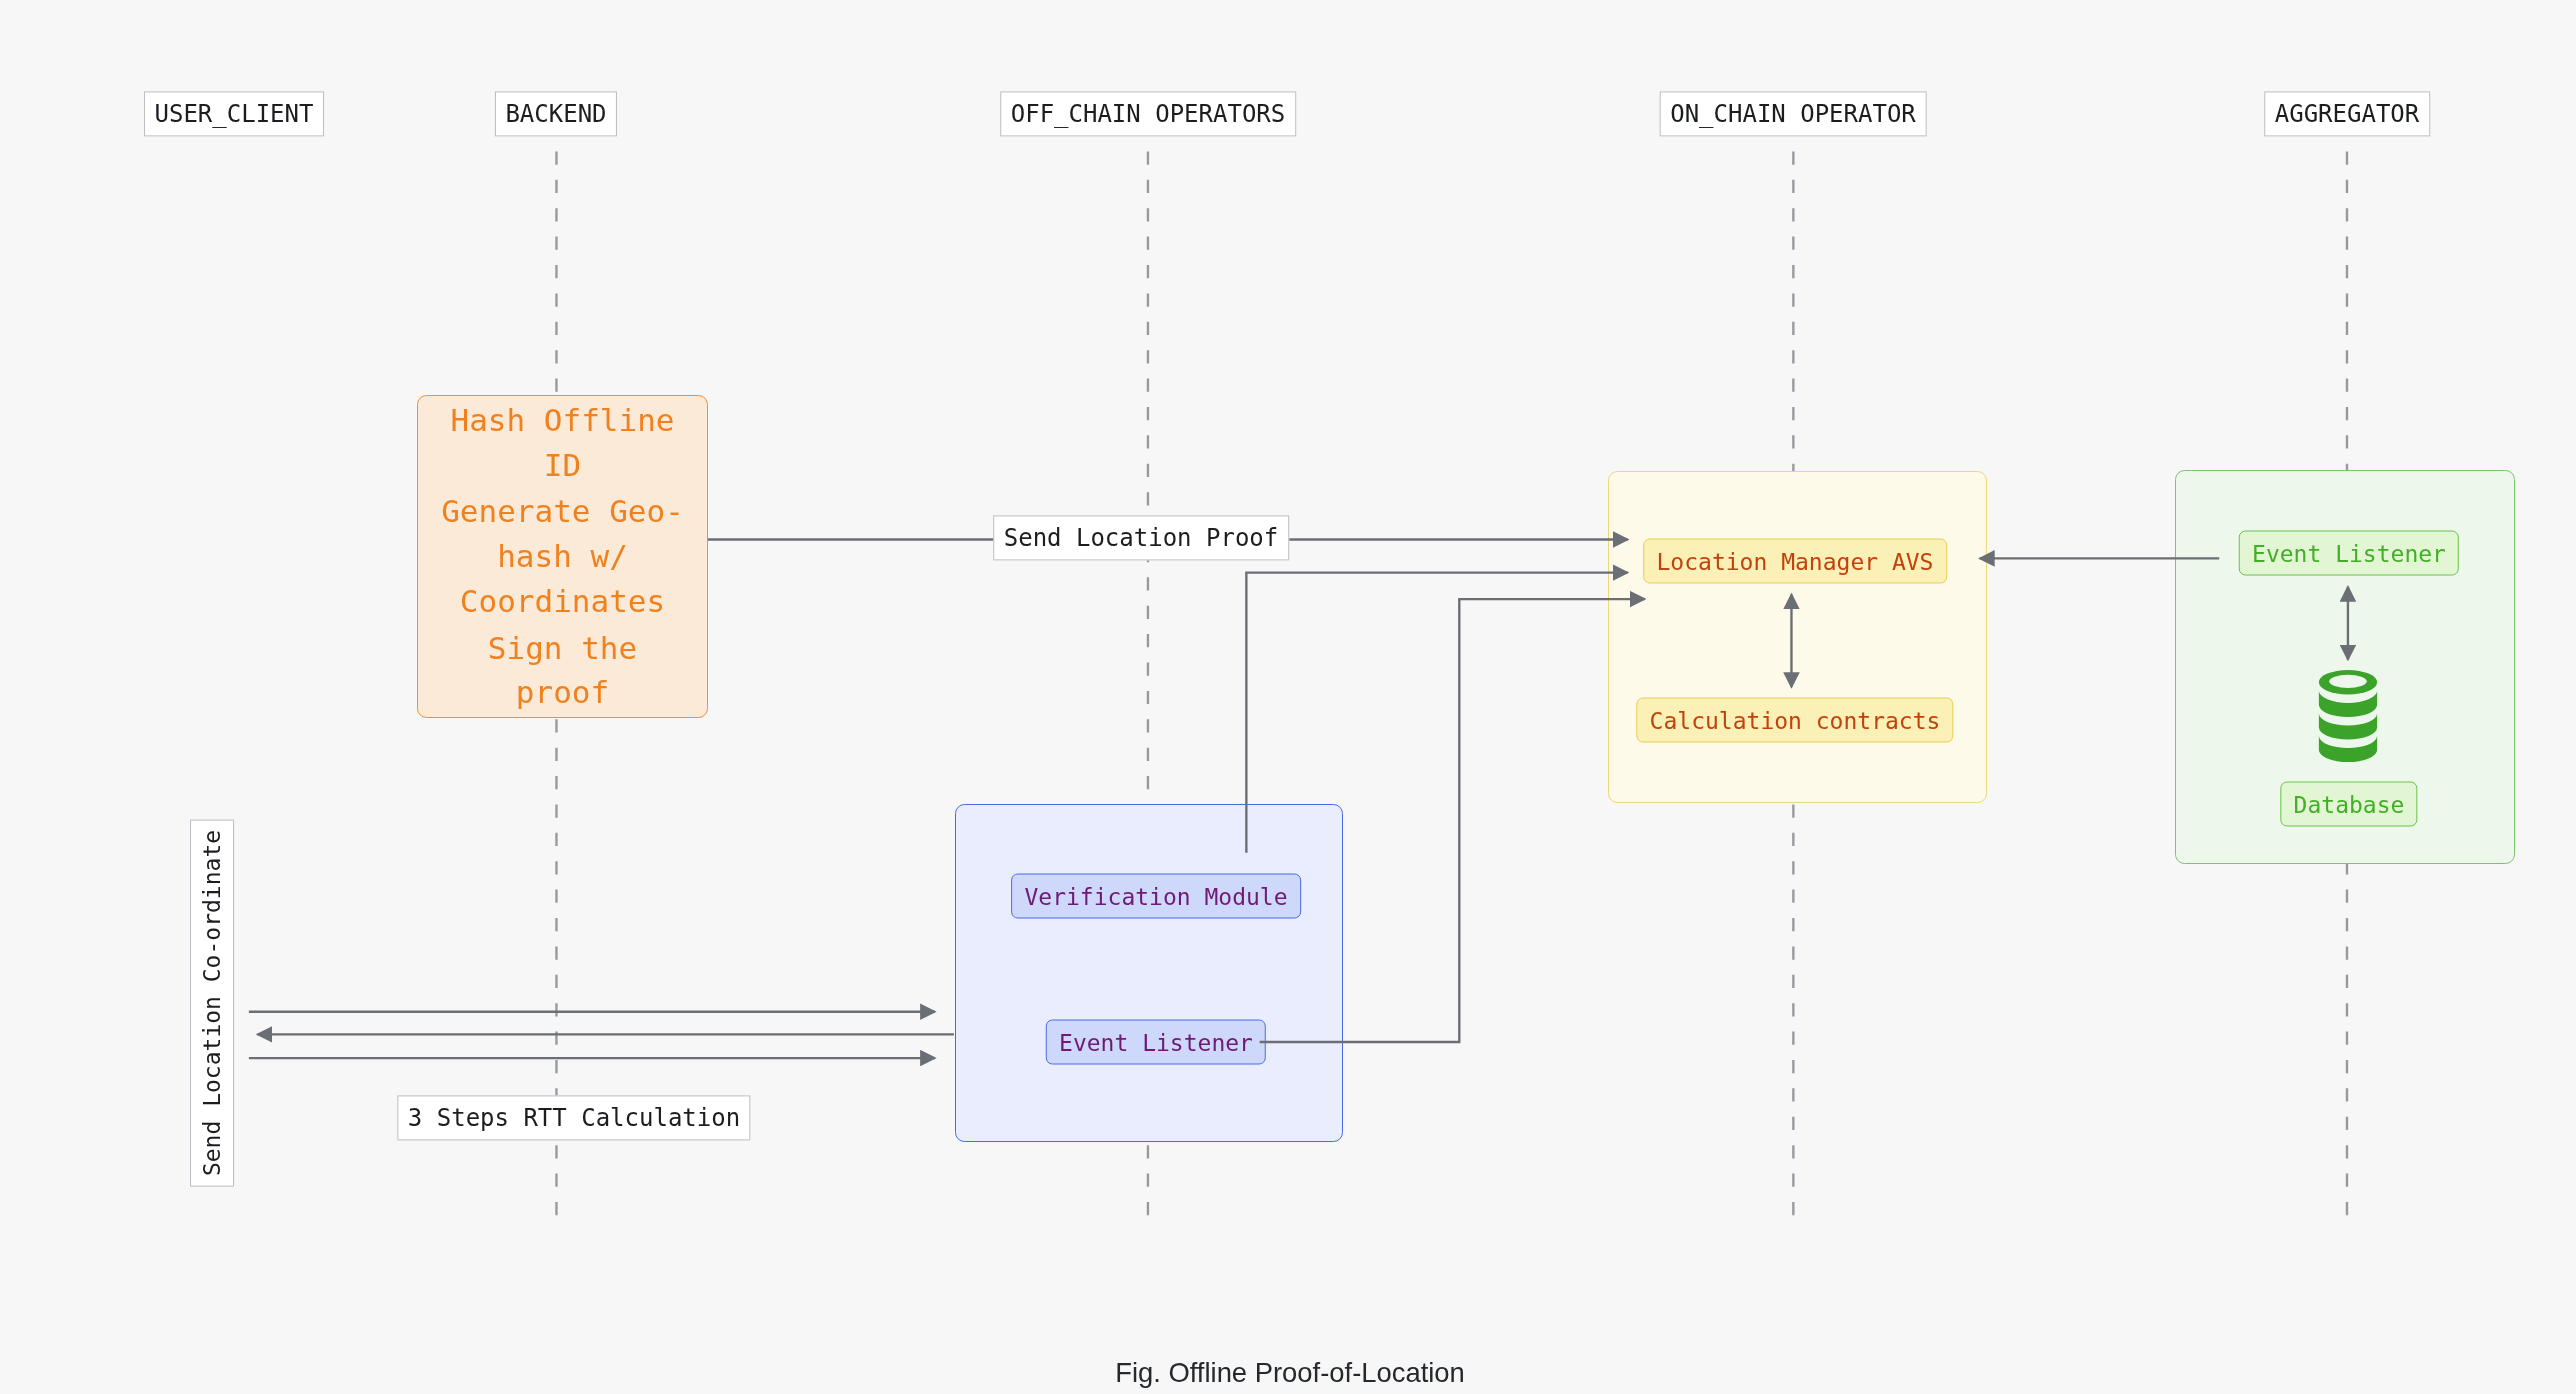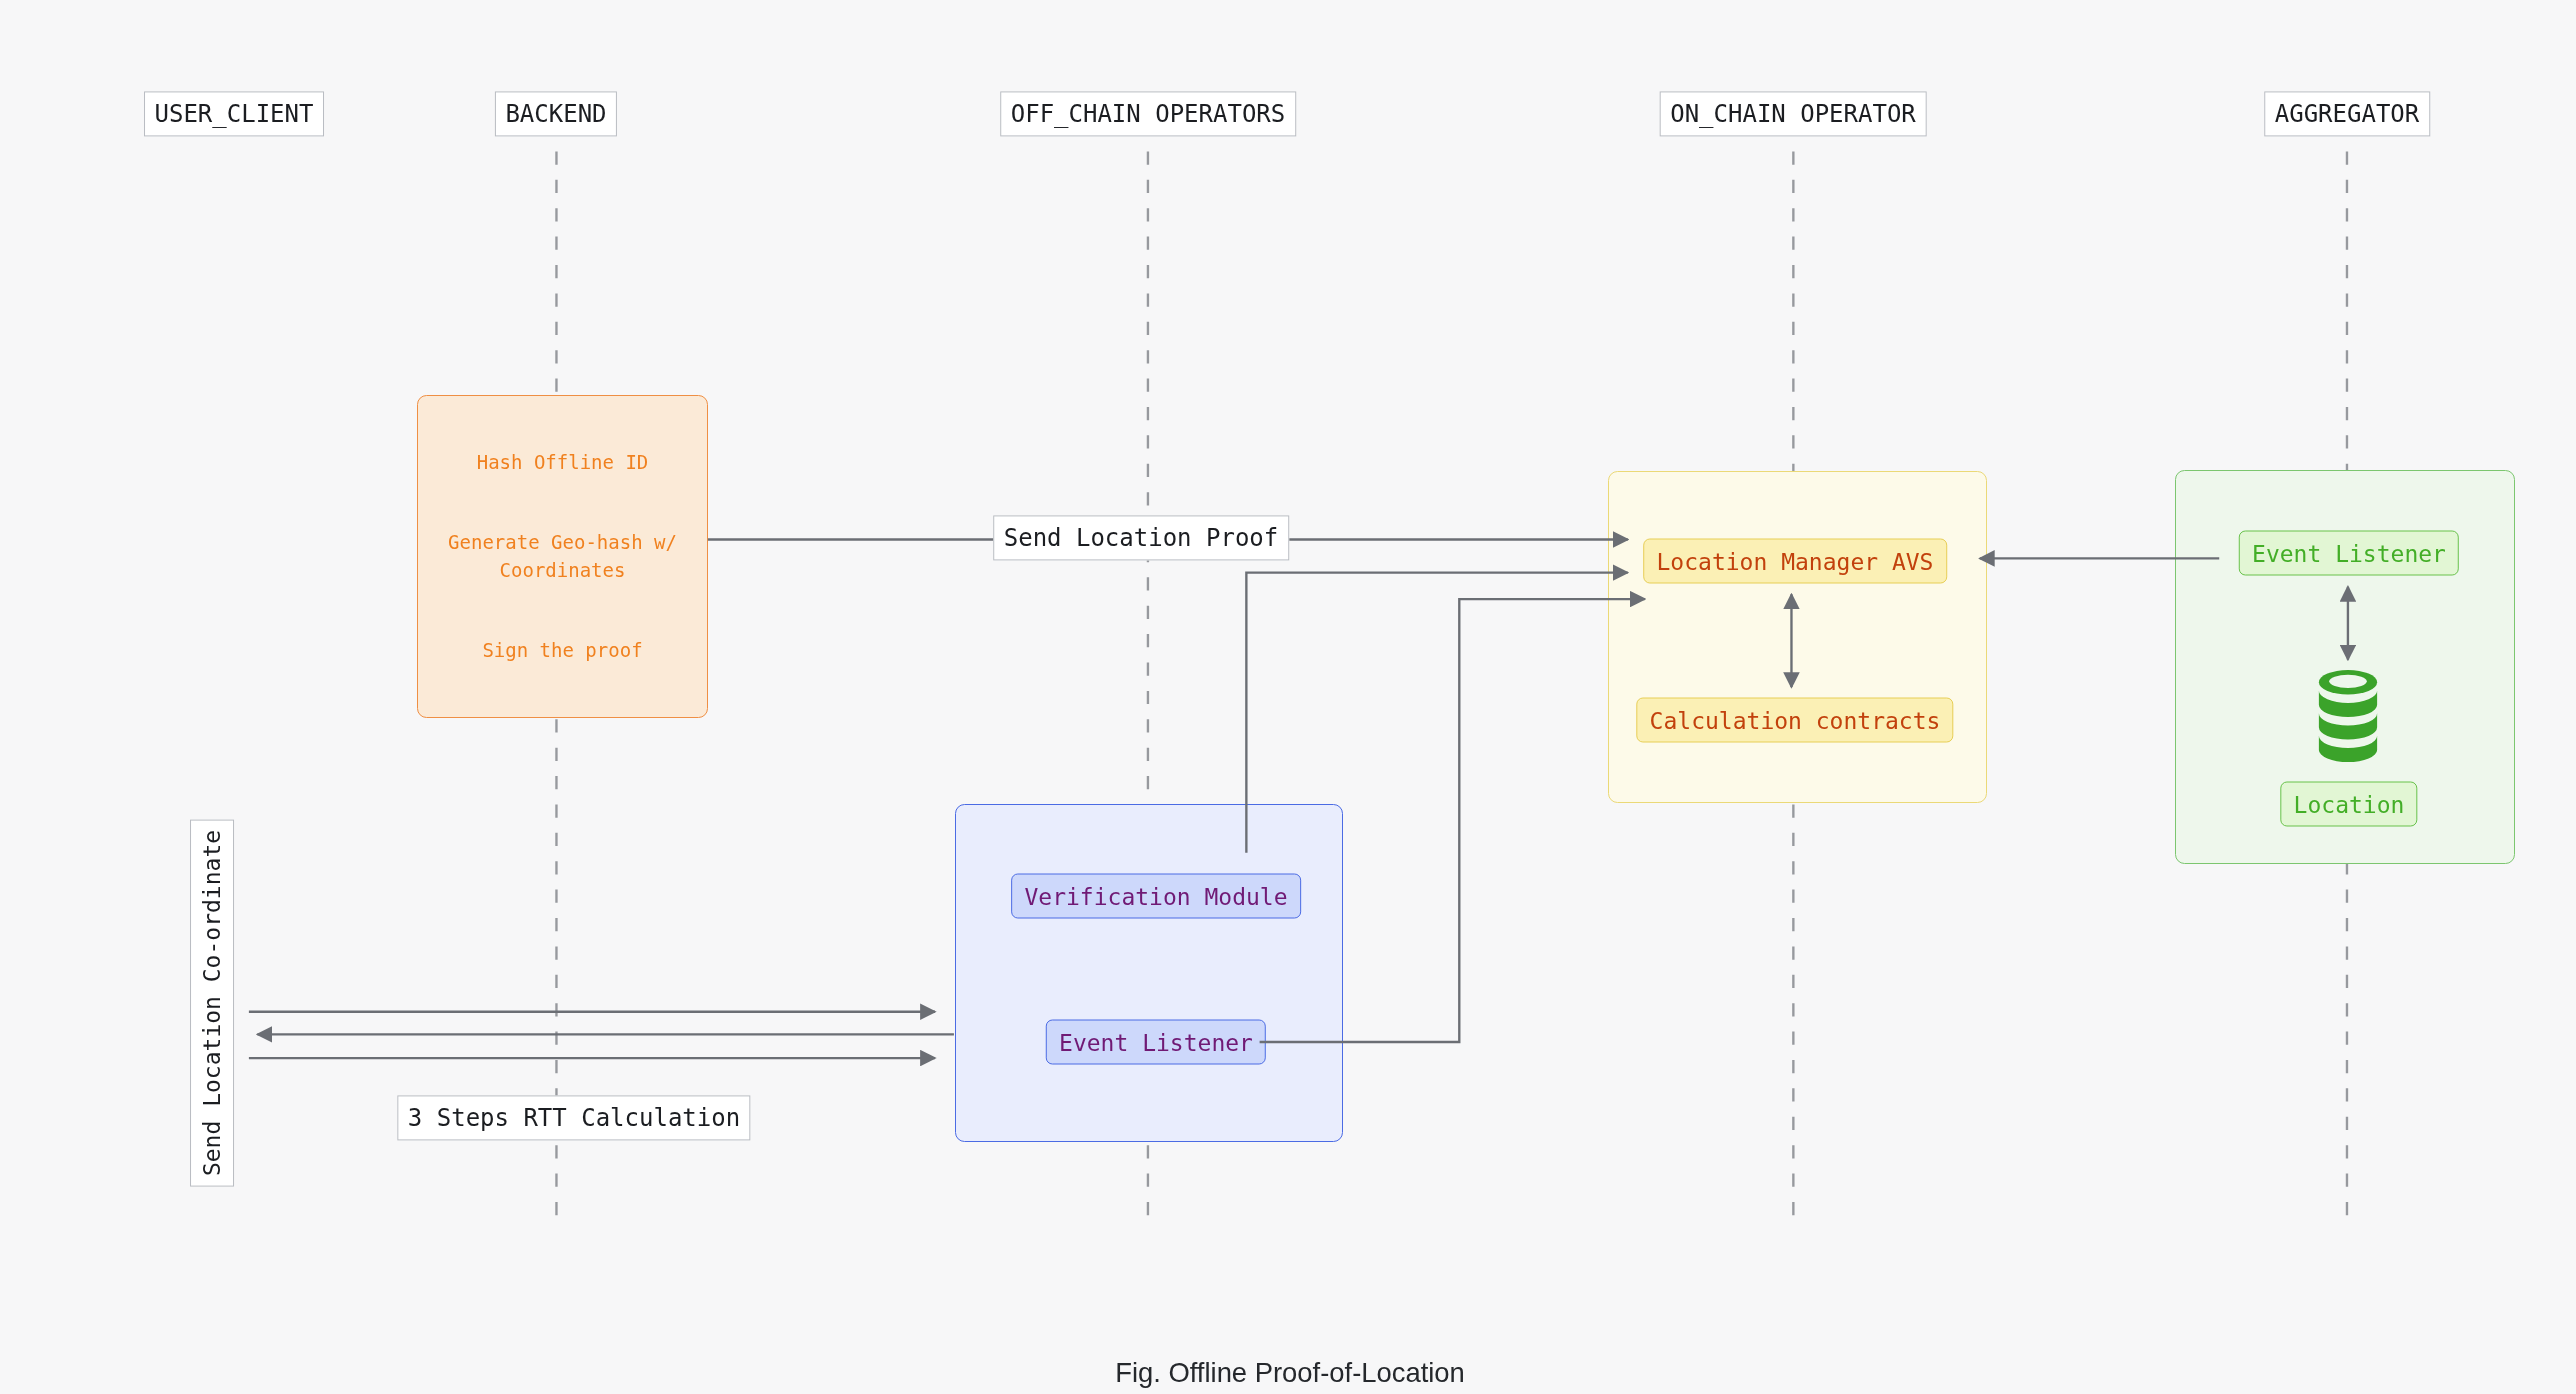--- a/index.html
+++ b/index.html
@@ -24,21 +24,21 @@
 
   
   .chip{position:absolute;transform:translate(-50%,-50%);border-radius:6.6px;
         font-size:23px;padding:8.5px 12.3px;white-space:nowrap;z-index:1;box-sizing:border-box;}
   .chip-yellow{background:#fbf0b5;border:1.9px solid #e7ce55;color:#c2410c;}
   .chip-blue{background:#cdd8fb;border:1.9px solid #4b6be4;color:#701a75;}
   .chip-green{background:#e2f6d4;border:1.9px solid #68c24b;color:#43ae27;}
 
   
   .steps{display:flex;flex-direction:column;justify-content:space-evenly;align-items:center;
-         height:100%;color:#f0811f;font-size:19px;line-height:1.45;text-align:center;}
+         height:100%;color:#f0811f;font-size:31px;line-height:1.45;text-align:center;}
   .steps .step{max-width:257px;}
 
   .dbicon{position:absolute;transform:translate(-50%,-50%);z-index:1;}
 
   .caption{position:absolute;transform:translate(-50%,-50%);
            font-family:"Liberation Sans","DejaVu Sans",sans-serif;font-size:27.4px;
            color:#25282c;white-space:nowrap;z-index:3;}
 </style>
 </head>
 <body>
@@ -74,21 +74,21 @@
   <div class="chip chip-green" style="left:2349px;top:553px;">Event Listener</div>
   <div class="dbicon" style="left:2348px;top:719px;">
     <svg width="62" height="97" viewBox="0 0 66 102">
       <ellipse cx="33" cy="14" rx="31" ry="13" fill="#3ba32a"></ellipse>
       <ellipse cx="33" cy="13" rx="20" ry="7" fill="#eef7ec"></ellipse>
       <path d="M2 23 A31 13 0 0 0 64 23 L64 38 A31 13 0 0 1 2 38 Z" fill="#3ba32a"></path>
       <path d="M2 47 A31 13 0 0 0 64 47 L64 62 A31 13 0 0 1 2 62 Z" fill="#3ba32a"></path>
       <path d="M2 71 A31 13 0 0 0 64 71 L64 86 A31 13 0 0 1 2 86 Z" fill="#3ba32a"></path>
     </svg>
   </div>
-  <div class="chip chip-green" style="left:2349px;top:804px;">Location</div>
+  <div class="chip chip-green" style="left:2349px;top:804px;">Database</div>
 
   <svg id="arrow-layer" class="layer" width="2576" height="1395" viewBox="0 0 2722 1474">
     <defs>
       <marker id="ah" viewBox="0 0 10 10" refX="9" refY="5" markerWidth="7" markerHeight="7" orient="auto-start-reverse">
         <path d="M0 0 L10 5 L0 10 Z" fill="#6b6e74"></path>
       </marker>
     </defs>
     <g fill="none" stroke="#6b6e74" stroke-width="2.5">
       <path d="M748 570 H1720" marker-end="url(#ah)"></path>
       <path d="M1317 901 V605 H1720" marker-end="url(#ah)"></path>

